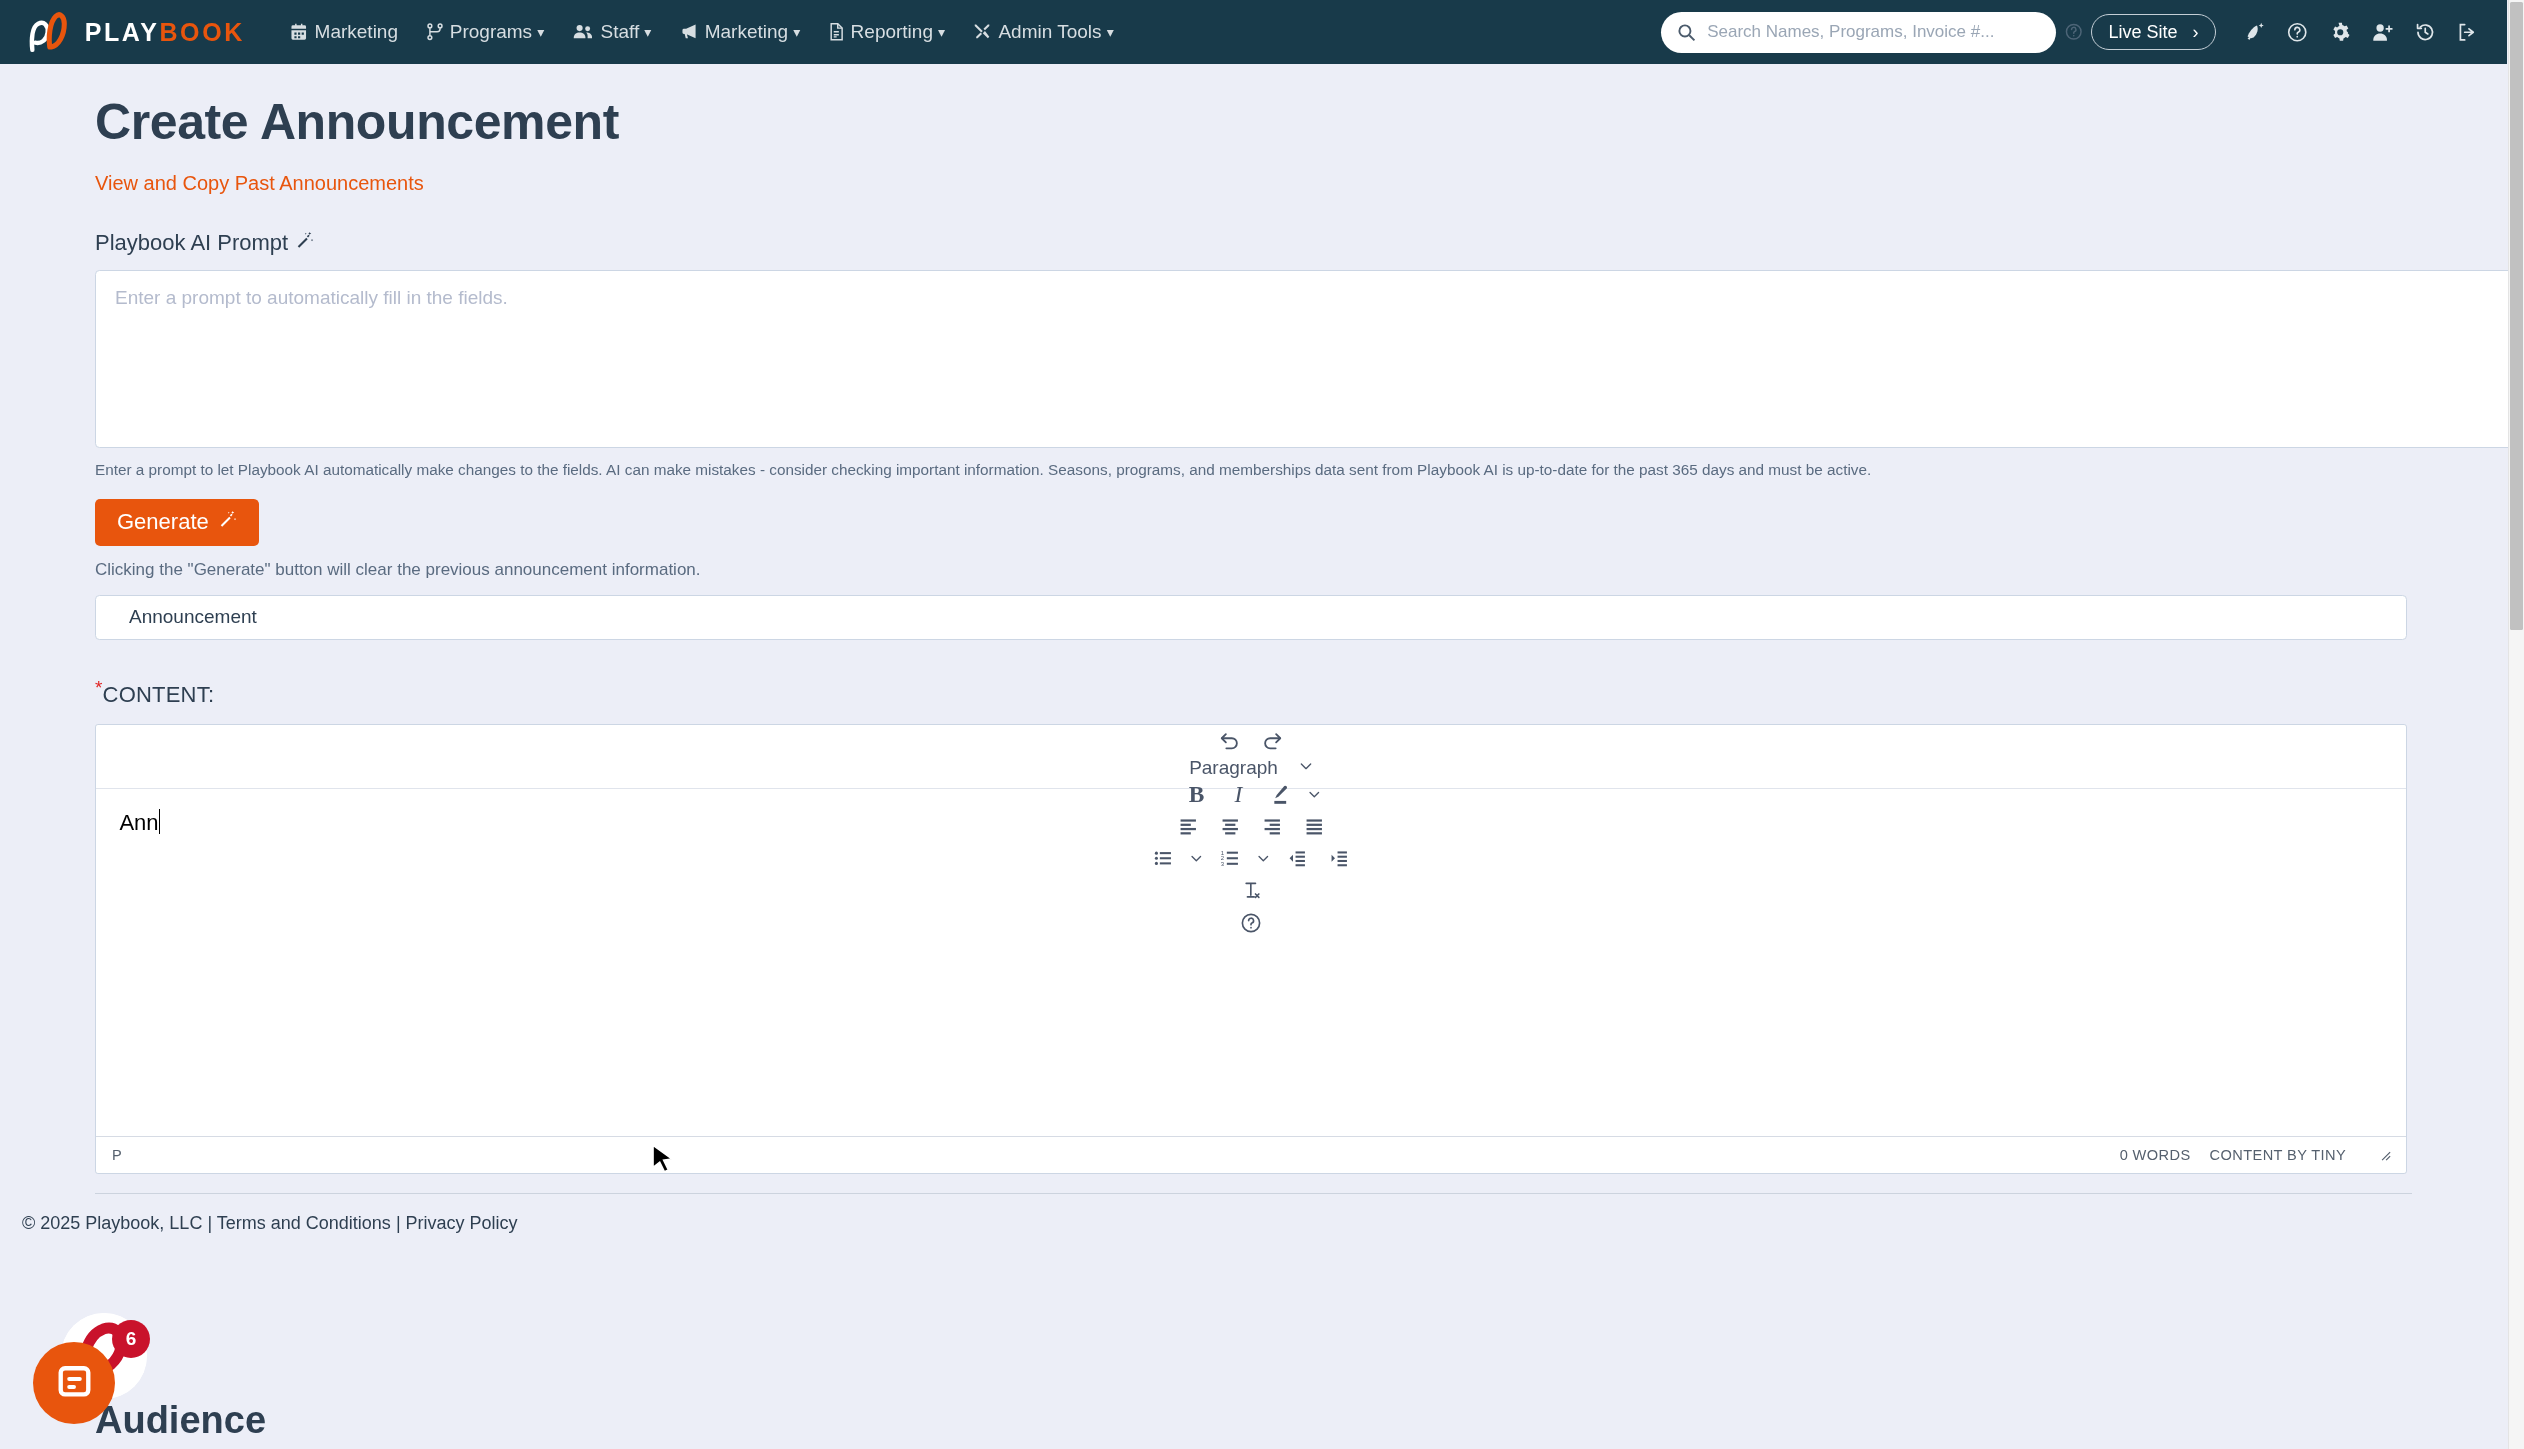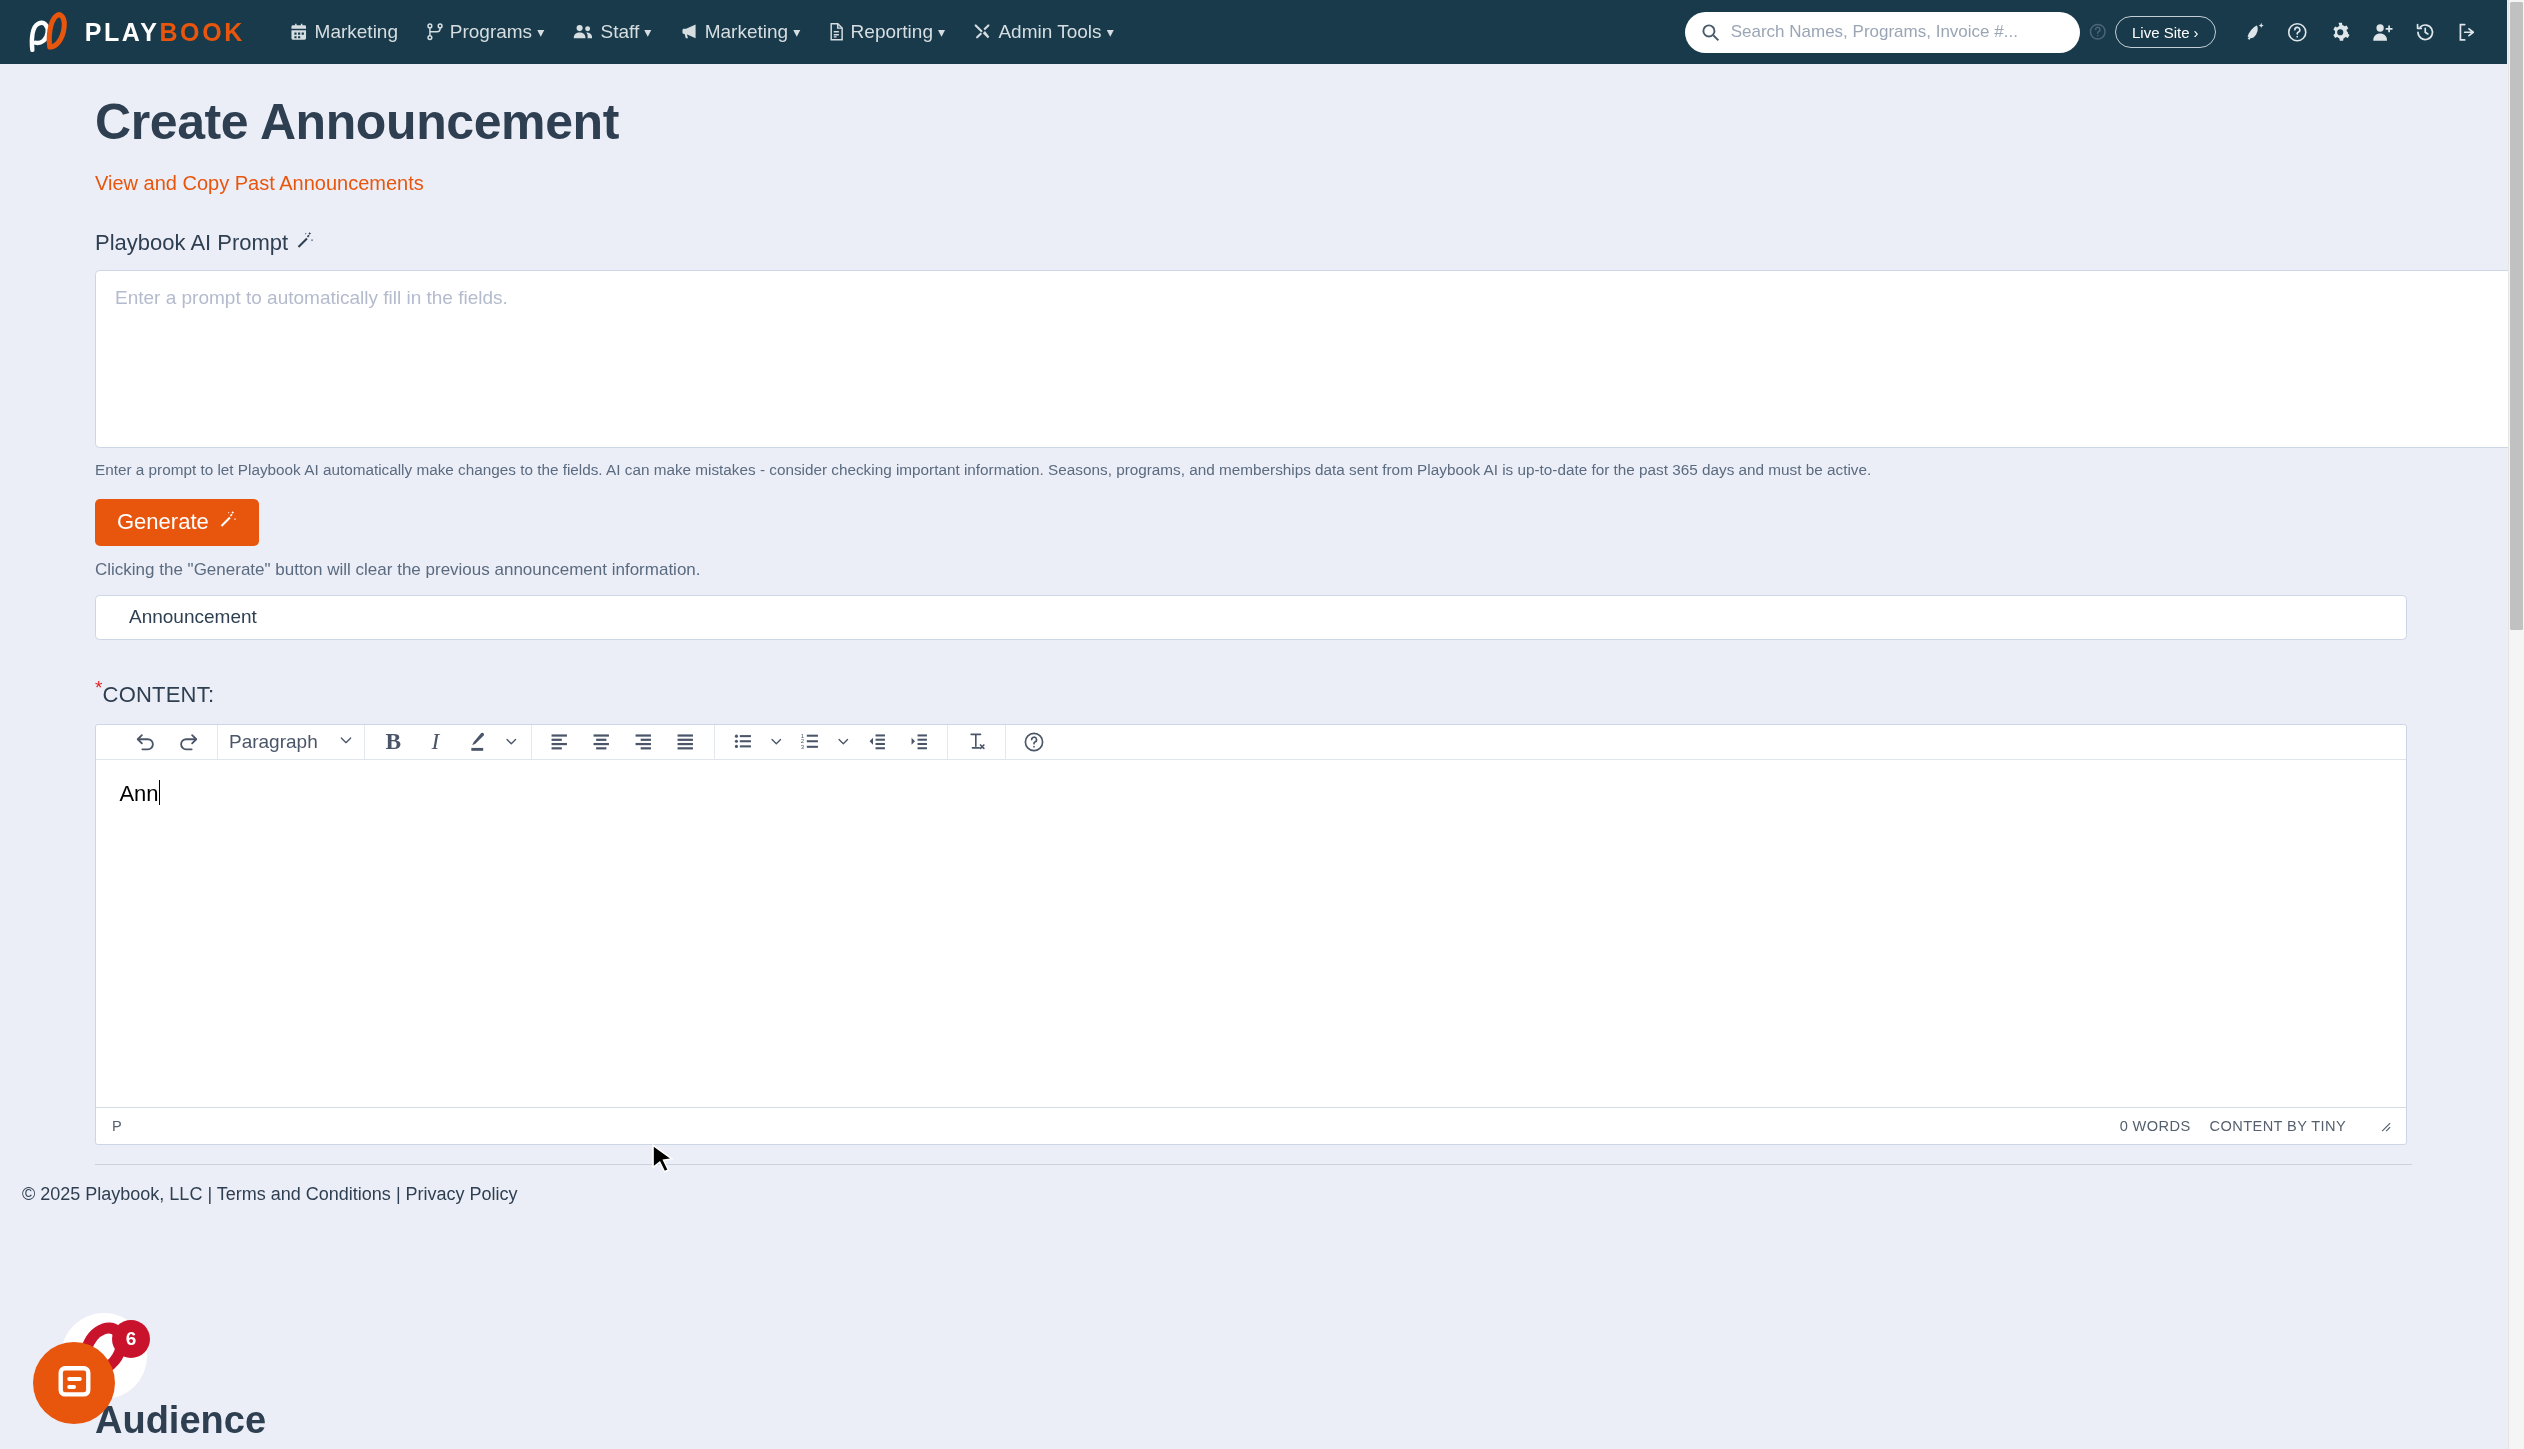--- a/index.html
+++ b/index.html
@@ -59,25 +59,25 @@
     font-family: "Liberation Sans", sans-serif;
     width: 100%;
   }
   .search-input::placeholder { color: #9aa6b5; }
   .search-help {
     margin-left: 8.8px; margin-right: 8.8px;
     display: flex; align-items: center;
     color: #5c7385;
   }
   .live-site {
-    display: flex; align-items: center; gap: 4px;
+    display: flex; align-items: center; gap: 15px;
     border: 1.5px solid #c4ced6;
     border-radius: 19px;
     color: #ffffff;
-    font-size: 15px;
+    font-size: 18px;
     padding: 6.6px 16px;
     white-space: nowrap;
     cursor: pointer;
   }
   .nav-icons { display: flex; align-items: center; gap: 1.5px; margin-left: 19px; }
   .nav-ic-btn {
     width: 41px; height: 41px;
     display: flex; align-items: center; justify-content: center;
     cursor: pointer;
   }
@@ -174,25 +174,26 @@
   
   .editor {
     margin-top: 16px;
     width: 2312px;
     background: #ffffff;
     border: 0.7px solid #ccd6e4;
     border-radius: 2.9px;
     overflow: hidden;
   }
   .editor-toolbar {
-    height: 35px;
+    height: 64px;
     display: flex;
     align-items: center;
     border-bottom: 0.7px solid #e0e4ec;
-    padding: 0 22px;
+    padding: 0 11px;
+    flex-direction: column;
   }
   .tb-group { display: flex; align-items: center; padding: 0 7.3px; height: 32px; }
   .tb-sep { width: 0.7px; height: 34px; background: #e3e7ee; }
   .tb-btn {
     width: 42px; height: 38px;
     display: flex; align-items: center; justify-content: center;
     cursor: pointer; color: #4a5568;
     border-radius: 2.2px;
   }
   .tb-select {

